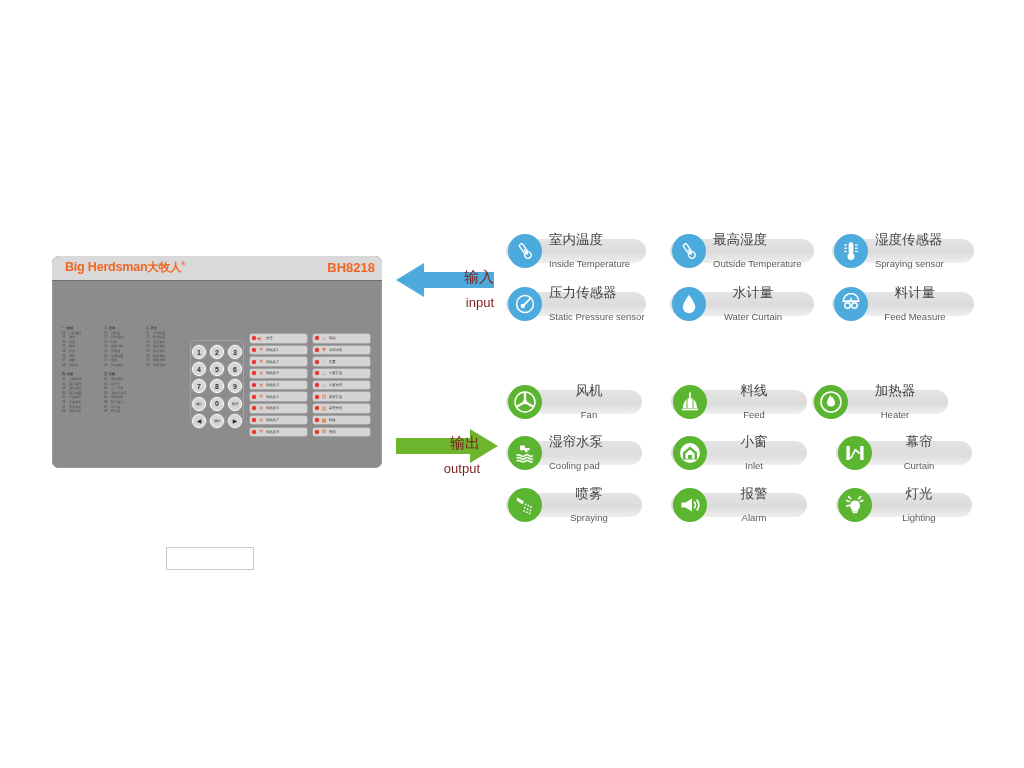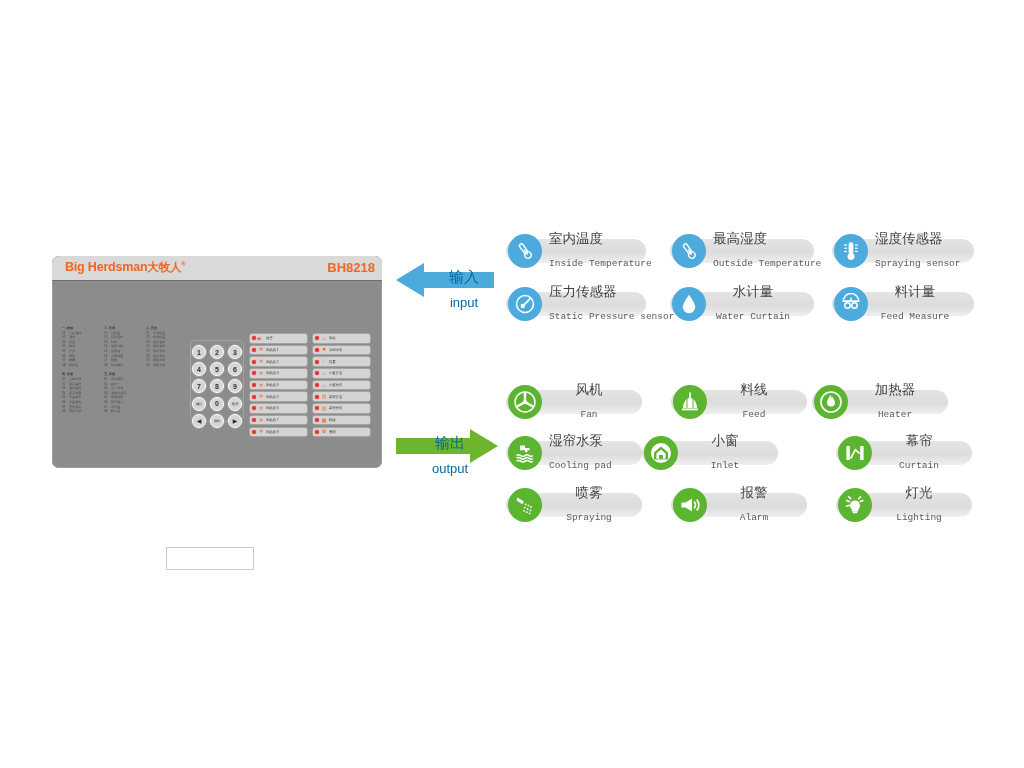--- a/index.html
+++ b/index.html
@@ -96,31 +96,31 @@
     font-size:5px;color:#f26522;line-height:1;
   }
   .lamp .ltx{
     font-size:3.4px;color:#3a3a3a;margin-left:2px;white-space:nowrap;
     letter-spacing:-0.1px;
   }
 
   
   .arrow-wrap{position:absolute;}
   .arrow-label{
-    position:absolute;text-align:center;width:100%;
-    left:0;color:#0369a1;pointer-events:none;margin-left:8px;
+    position:absolute;text-align:right;width:100%;
+    left:0;color:#7f1d1d;pointer-events:none;
   }
   .arrow-cn{font-size:15px;line-height:18px;}
   .arrow-en{font-size:13px;line-height:16px;}
 
   
   .card{
     position:absolute;height:24px;border-radius:19px;
     background:linear-gradient(180deg,#e4e4e4 0%,#dcdcdc 55%,#efefef 100%);
-    display:flex;align-items:center;font-family:Liberation Mono, monospace;
+    display:flex;align-items:center;
   }
   .card .cicon{
     width:34px;height:34px;border-radius:50%;flex:none;margin-left:2px;
     display:flex;align-items:center;justify-content:center;
   }
   .card.blue .cicon{background:#4cabdc;}
   .card.green .cicon{background:#5cb531;}
   .card .ctext{
     margin-left:7px;display:flex;flex-direction:column;
     justify-content:center;line-height:1.05;
@@ -499,21 +499,21 @@
           <path d="M3.6 17.4 q2.1-1.6 4.2 0 t4.2 0 t4.2 0 t3.6 0" fill="none" stroke="#fff" stroke-width="1.5"></path>
           <path d="M3.6 20.2 q2.1-1.6 4.2 0 t4.2 0 t4.2 0 t3.6 0" fill="none" stroke="#fff" stroke-width="1.5"></path>
         </svg>
     </div>
     <div class="ctext">
       <span class="ccn">湿帘水泵</span>
       <span class="cen">Cooling pad</span>
     </div>
   </div>
 
-  <div class="card green centered" style="left:642px;top:441px;width:136px;text-align:center;">
+  <div class="card green centered" style="left:671px;top:441px;width:136px;text-align:center;">
     <div class="cicon">
       <svg width="24" height="24" viewBox="0 0 24 24">
           <circle cx="12" cy="12" r="10" fill="#fff"></circle>
           <path d="M12 5.6 L19 11.4 v7.2 H5 v-7.2 Z" fill="#5cb531"></path>
           <path d="M12 8.6 L16.6 12.4 v5.4 H7.4 v-5.4 Z" fill="#fff"></path>
           <rect x="10" y="14" width="4" height="3.8" fill="#5cb531"></rect>
         </svg>
     </div>
     <div class="ctext">
       <span class="ccn">小窗</span>

